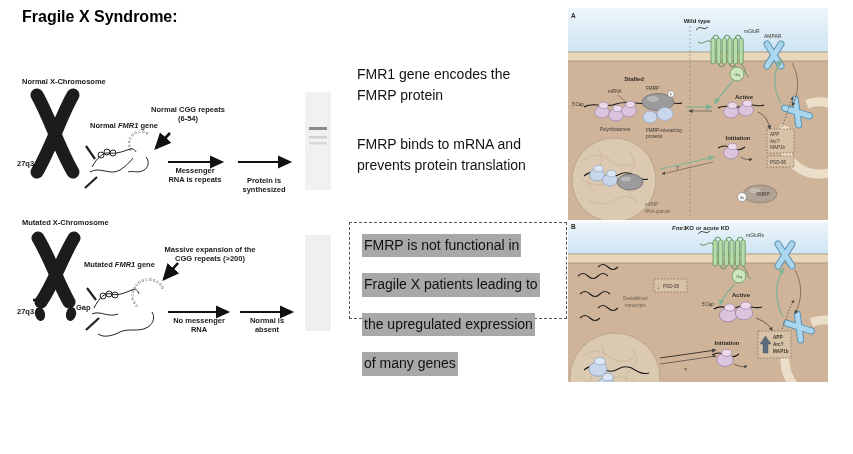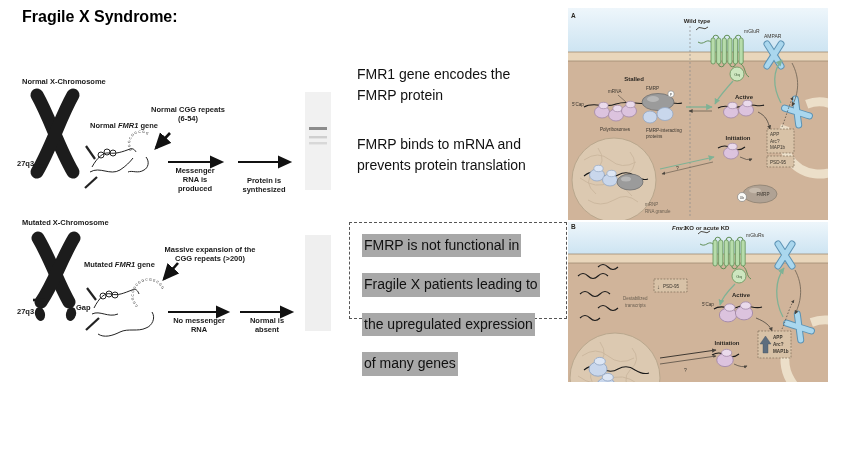--- a/index.html
+++ b/index.html
@@ -93,21 +93,21 @@
     <line x1="168" y1="312" x2="228" y2="312" stroke="#111" stroke-width="2.2" marker-end="url(#mArr)"></line>
     <line x1="240" y1="312" x2="292" y2="312" stroke="#111" stroke-width="2.2" marker-end="url(#mArr)"></line>
 
     <rect x="305" y="235" width="26" height="96" fill="#efefef"></rect>
   </svg>
 
   <div class="lbl" style="left:22px;top:78px;">Normal X-Chromosome</div>
   <div class="lbl" style="left:17px;top:160px;">27q3</div>
   <div class="lbl nowrap" style="left:80px;top:122px;padding-left:10px;"><span>Normal </span><i>FMR1</i><span> gene</span></div>
   <div class="lbl ctr" style="left:150px;top:106px;width:76px;">Normal CGG repeats (6-54)</div>
-  <div class="lbl ctr" style="left:167px;top:167px;width:56px;">Messenger RNA is produced</div>
+  <div class="lbl ctr" style="left:167px;top:167px;width:56px;">Messenger RNA is repeats</div>
   <div class="lbl ctr" style="left:234px;top:177px;width:60px;">Protein is synthesized</div>
 
   <div class="lbl" style="left:22px;top:219px;">Mutated X-Chromosome</div>
   <div class="lbl" style="left:17px;top:308px;">27q3</div>
   <div class="lbl" style="left:76px;top:304px;">Gap</div>
   <div class="lbl nowrap" style="left:84px;top:261px;"><span>Mutated </span><i>FMR1</i><span> gene</span></div>
   <div class="lbl ctr" style="left:158px;top:246px;width:104px;">Massive expansion of the CGG repeats (&gt;200)</div>
   <div class="lbl ctr" style="left:168px;top:317px;width:62px;">No messenger RNA</div>
   <div class="lbl ctr" style="left:238px;top:317px;width:58px;">Normal is absent</div>
 

